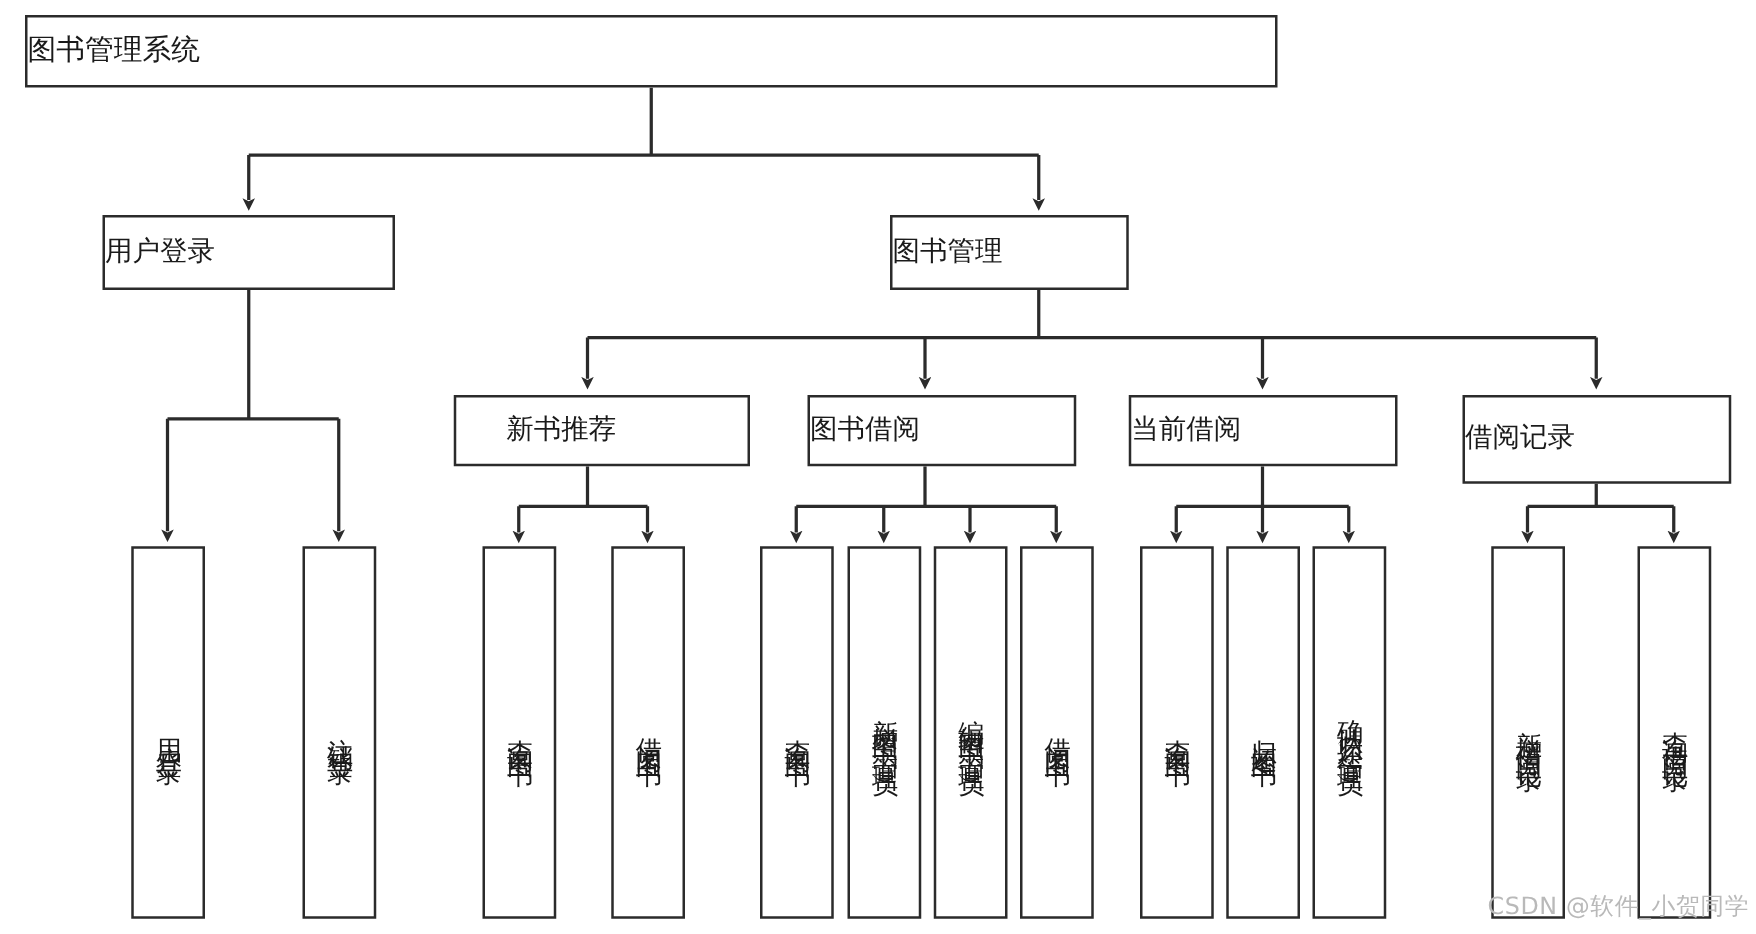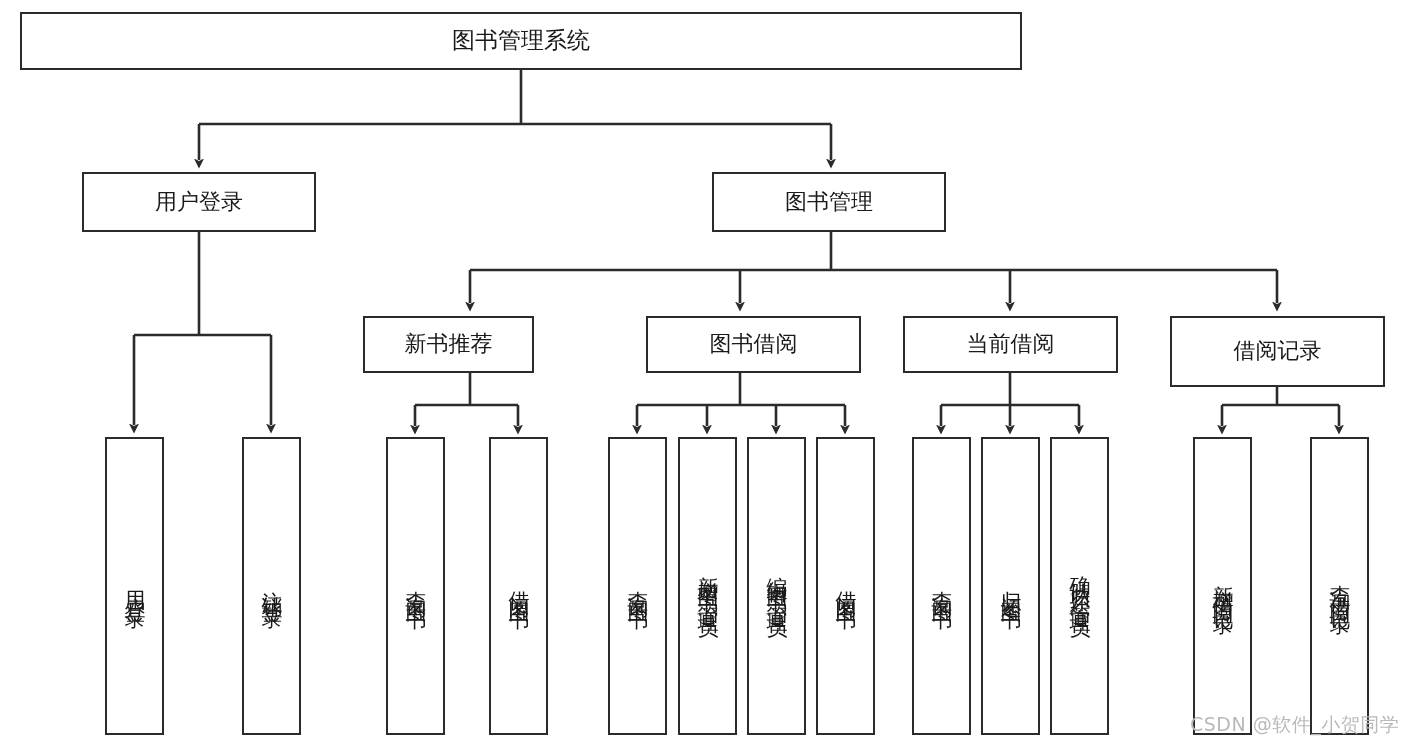--- a/index.html
+++ b/index.html
@@ -13,21 +13,20 @@
   #diagram{position:relative;width:1405px;height:747px;background:#fff;}
   #wires{position:absolute;left:0;top:0;width:1405px;height:747px;}
 
   .node{
     position:absolute;
     box-sizing:border-box;
     border:2px solid #2b2b2b;
     background:#ffffff;
     display:flex;
     align-items:center;
-    justify-content:center;
     text-align:center;
     line-height:1.28;
     color:#1a1a1a;
   }
   .node.h{ font-size:22px; }
   .node.root{ font-size:23px; }
   .node.v{
     font-size:21px;
     align-items:center;
     justify-content:center;
@@ -105,25 +104,25 @@
     </g>
   </svg>
 
   <div class="node h root" style="left:20px;top:12px;width:1002px;height:58px;">
     <span>图书管理系统</span>
   </div>
 
   <div class="node h" style="left:82px;top:172px;width:234px;height:60px;">
     <span>用户登录</span>
   </div>
-  <div class="node h" style="left:712px;top:172px;width:234px;height:60px;">
+  <div class="node h" style="left:712px;top:172px;width:191px;height:60px;">
     <span>图书管理</span>
   </div>
 
-  <div class="node h" style="left:363px;top:316px;width:171px;height:57px;">
+  <div class="node h" style="left:363px;top:316px;width:237px;height:57px;padding-left:40px;">
     <span>新书推荐</span>
   </div>
   <div class="node h" style="left:646px;top:316px;width:215px;height:57px;">
     <span>图书借阅</span>
   </div>
   <div class="node h" style="left:903px;top:316px;width:215px;height:57px;">
     <span>当前借阅</span>
   </div>
   <div class="node h" style="left:1170px;top:316px;width:215px;height:71px;">
     <span>借阅记录</span>

